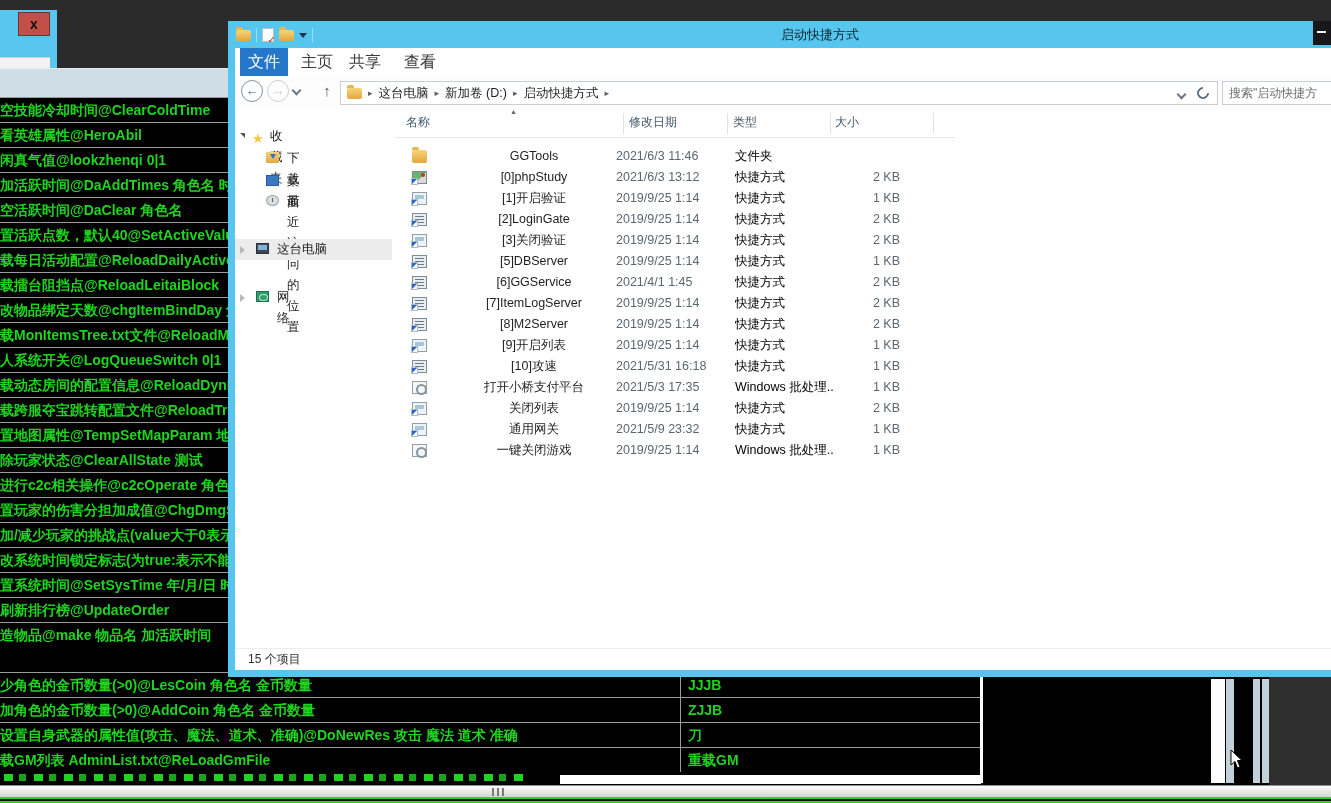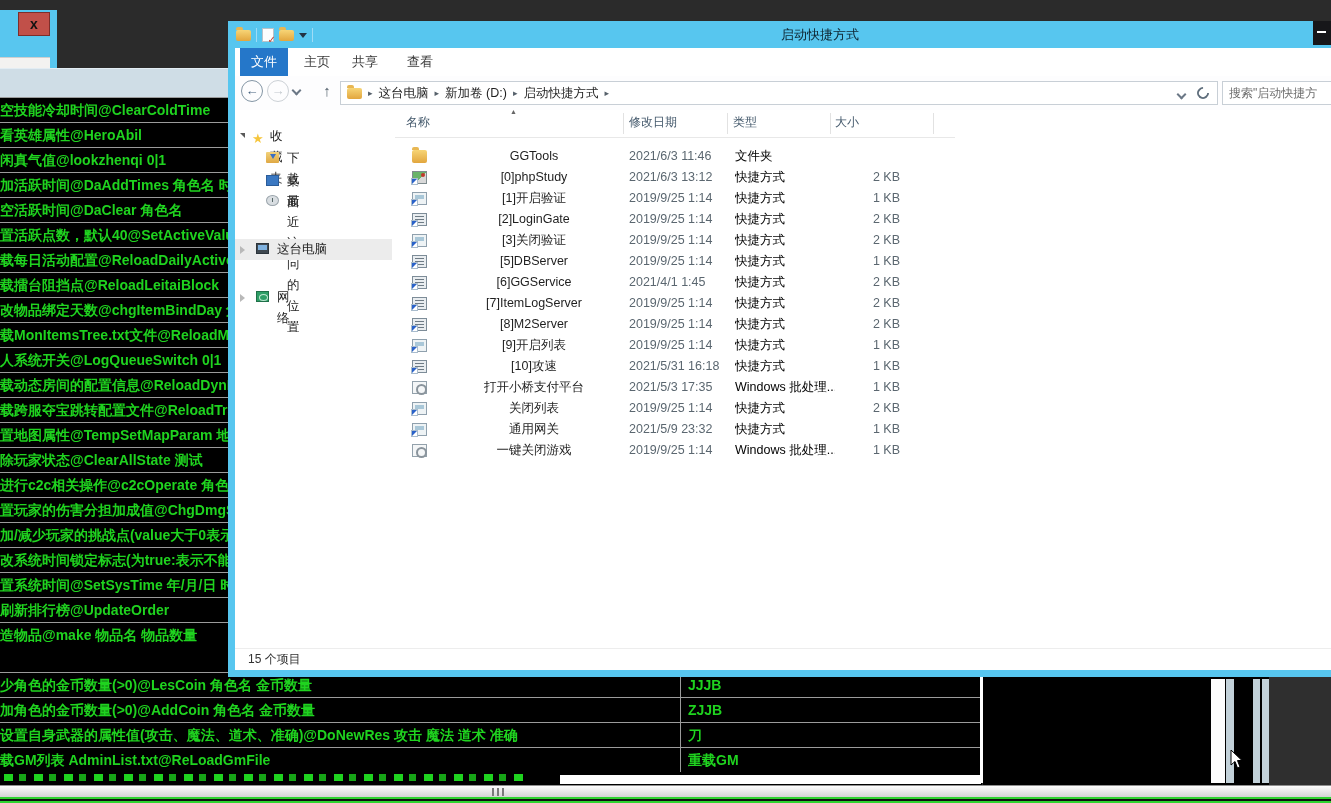--- a/index.html
+++ b/index.html
@@ -54,21 +54,21 @@
   .qi-folder{width:15px;height:11px;background:linear-gradient(#f7d576,#e2a63e);border-radius:2px;position:relative;}
   .qi-folder::before{content:"";position:absolute;left:0;top:-3px;width:7px;height:3px;background:#e8b753;border-radius:2px 2px 0 0;}
   .qi-doc{width:12px;height:14px;background:#fdfdfd;border:1px solid #b9c2c9;position:relative;}
   .qi-doc::after{content:"✓";position:absolute;right:-3px;bottom:-4px;color:#c0392b;font-size:10px;font-weight:bold;}
   .qi-caret{width:0;height:0;border-left:4px solid transparent;border-right:4px solid transparent;border-top:5px solid #234;}
   .title{left:492px;top:5px;width:200px;text-align:center;font-size:13px;color:#0e2430;}
   .minbox{left:1085px;top:0;width:18px;height:24px;background:#17171a;}
   .minbox i{position:absolute;left:4px;top:10px;width:9px;height:2px;background:#fff;}
 
   .tabsrow{left:7px;top:27px;width:1096px;height:28px;background:#fff;}
-  .tab{position:absolute;top:0;height:28px;line-height:28px;text-align:center;font-size:13px;color:#3c3c3c;}
+  .tab{position:absolute;top:0;height:28px;line-height:28px;text-align:center;font-size:16px;color:#3c3c3c;}
   .tab.file{left:5px;width:48px;background:#2577c9;color:#fff;}
   .tab.t1{left:64px;width:36px;}
   .tab.t2{left:112px;width:36px;}
   .tab.t3{left:167px;width:36px;}
 
   .toolbar{left:7px;top:55px;width:1096px;height:34px;background:#fdfdfe;}
   .navbtn{position:absolute;width:22px;height:22px;border-radius:50%;text-align:center;line-height:20px;
           font-size:13px;font-weight:bold;}
   .back{left:6px;top:4px;border:1px solid #8496a5;color:#44617e;}
   .fwd{left:32px;top:4px;border:1px solid #ccd1d6;color:#c2c8ce;}
@@ -113,21 +113,21 @@
       border:1px solid #bfe8d2;}
 
   
   .hdrline{position:absolute;top:27px;left:160px;width:560px;height:1px;background:#e8e8e8;}
   .hdr{position:absolute;top:4px;font-size:12px;color:#43586b;}
   .hdr-sep{position:absolute;top:3px;width:1px;height:21px;background:#e2e2e2;}
   .sortmark{position:absolute;left:275px;top:-2px;font-size:7px;color:#666;}
   .filerow{position:absolute;left:160px;width:560px;height:21px;font-size:12.5px;}
   .fcell{position:absolute;top:0;line-height:21px;white-space:nowrap;overflow:hidden;}
   .fname{left:44px;width:190px;color:#1e1e1e;text-align:center;}
-  .fdate{left:234px;width:100px;color:#5b6770;}
+  .fdate{left:221px;width:100px;color:#5b6770;}
   .ftype{left:340px;width:100px;color:#000000;}
   .fsize{left:435px;width:70px;color:#5b6770;text-align:right;}
   .fi{position:absolute;left:17px;top:4px;width:15px;height:13px;}
   .fi-folder{background:linear-gradient(#f7d576,#e2a63e);border-radius:2px;}
   .fi-folder::before{content:"";position:absolute;left:0;top:-3px;width:7px;height:3px;background:#e8b753;border-radius:2px 2px 0 0;}
   .fi-php{background:linear-gradient(135deg,#69b469 55%,#d9d9d9 55%);border:1px solid #7f8c8f;}
   .fi-php::after{content:"";position:absolute;right:1px;top:1px;width:4px;height:4px;background:#c0392b;border-radius:50%;}
   .fi-app{background:#eef3f5;border:1px solid #8fa0ad;}
   .fi-app::before{content:"";position:absolute;left:2px;top:2px;right:2px;height:4px;background:#a9c7d8;}
   .fi-apptext{background:#e9edf0;border:1px solid #7d8c98;}
@@ -168,21 +168,21 @@
       <div class="crow">载动态房间的配置信息@ReloadDynRoo</div>
       <div class="crow">载跨服夺宝跳转配置文件@ReloadTrans</div>
       <div class="crow">置地图属性@TempSetMapParam 地图代</div>
       <div class="crow">除玩家状态@ClearAllState 测试</div>
       <div class="crow">进行c2c相关操作@c2cOperate 角色名</div>
       <div class="crow">置玩家的伤害分担加成值@ChgDmgShar</div>
       <div class="crow">加/减少玩家的挑战点(value大于0表示增</div>
       <div class="crow">改系统时间锁定标志(为true:表示不能修改</div>
       <div class="crow">置系统时间@SetSysTime 年/月/日 时:</div>
       <div class="crow">刷新排行榜@UpdateOrder</div>
-      <div class="crow">造物品@make 物品名 物品数量</div>
+      <div class="crow">造物品@make 物品名 加活跃时间</div>
     </div>
 
   <div class="abs console-bottom" id="console-bottom">
       <div class="crow">少角色的金币数量(&gt;0)@LesCoin 角色名 金币数量</div>
       <div class="midcol" style="top: 1px;">JJJB</div>
       <div class="crow">加角色的金币数量(&gt;0)@AddCoin 角色名 金币数量</div>
       <div class="midcol" style="top: 26px;">ZJJB</div>
       <div class="crow">设置自身武器的属性值(攻击、魔法、道术、准确)@DoNewRes 攻击 魔法 道术 准确</div>
       <div class="midcol" style="top: 51px;">刀</div>
       <div class="crow">载GM列表 AdminList.txt@ReLoadGmFile</div>

